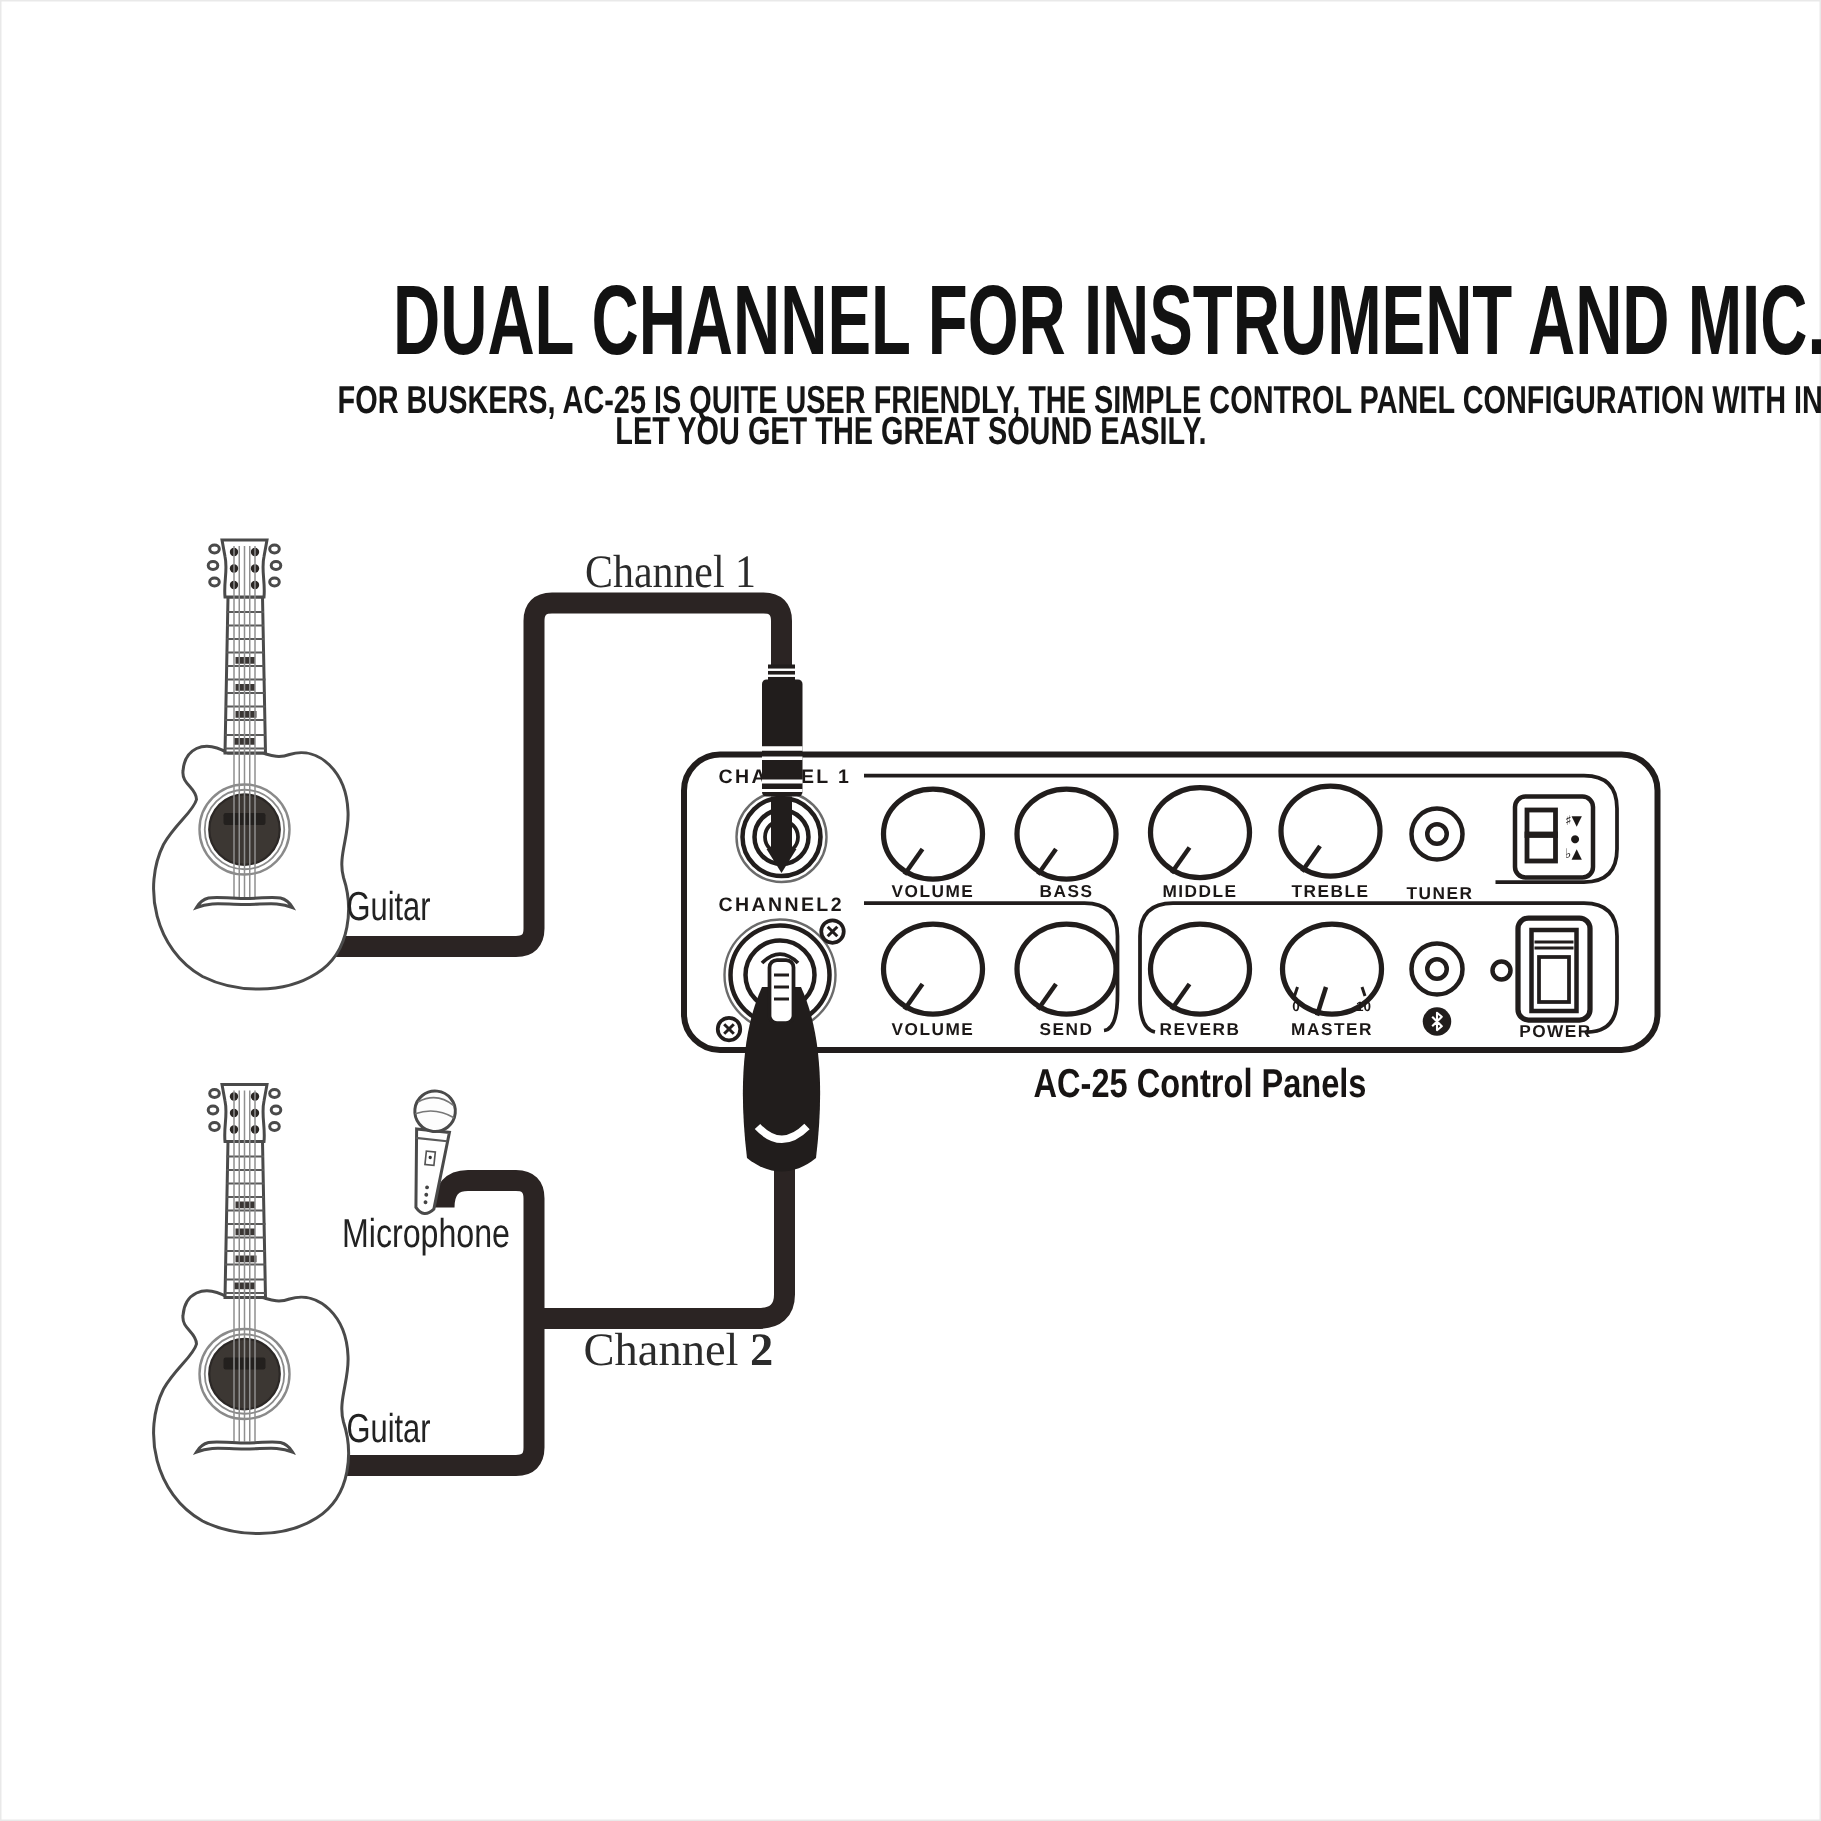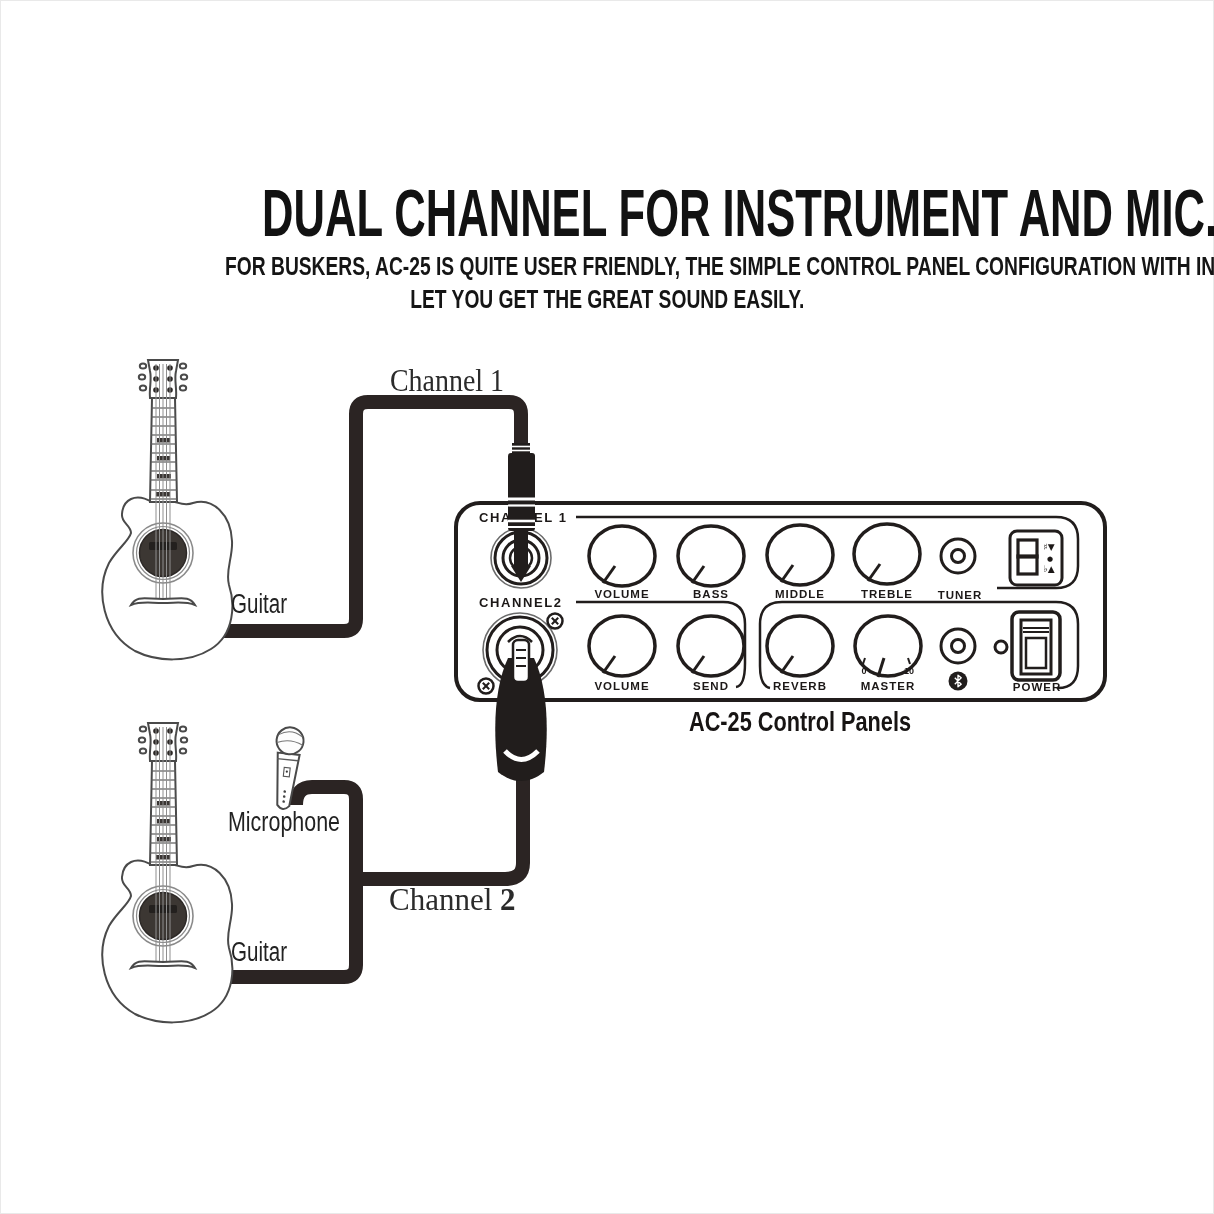--- a/index.html
+++ b/index.html
@@ -2,21 +2,21 @@
 <html><head>
 <meta charset="utf-8">
 <style>
   html,body{margin:0;padding:0;background:#fff;}
   .page{position:relative;width:1214px;height:1214px;background:#fff;overflow:hidden;
         font-family:"Liberation Sans",sans-serif;box-shadow:inset 0 0 0 1px #e9e9e9;}
   .title-wrap{position:absolute;top:180px;left:16px;width:100%;text-align:center;}
   .title-wrap .tx{display:inline-block;transform:scaleX(.66);transform-origin:center;
         font-weight:bold;font-size:66px;line-height:1;color:#121212;white-space:nowrap;}
   .sub-wrap{position:absolute;left:0;width:100%;text-align:center;}
-  .sub1{top:251px;} .sub2{top:284px;text-decoration:underline;}
+  .sub1{top:251px;} .sub2{top:272px;text-decoration:underline;}
   .sub-wrap .tx{display:inline-block;transform:scaleX(.74);transform-origin:center;
         font-weight:bold;font-size:26px;line-height:1.2;color:#151515;white-space:nowrap;}
   svg{position:absolute;top:0;left:0;}
   .ink{stroke:#211d1c;fill:none;}
   .cable{stroke:#2b2423;stroke-width:14;fill:none;}
   .plabel{font:bold 11.5px "Liberation Sans",sans-serif;letter-spacing:1px;fill:#1c1817;text-anchor:middle;}
   .chlabel{font:bold 13px "Liberation Sans",sans-serif;letter-spacing:1.6px;fill:#1c1817;}
   .tinylbl{font:bold 9px "Liberation Sans",sans-serif;fill:#1c1817;text-anchor:middle;}
   .seriflbl{font:31px "Liberation Serif",serif;fill:#2b2b2b;}
   .sanslbl{font:27px "Liberation Sans",sans-serif;fill:#222;}

